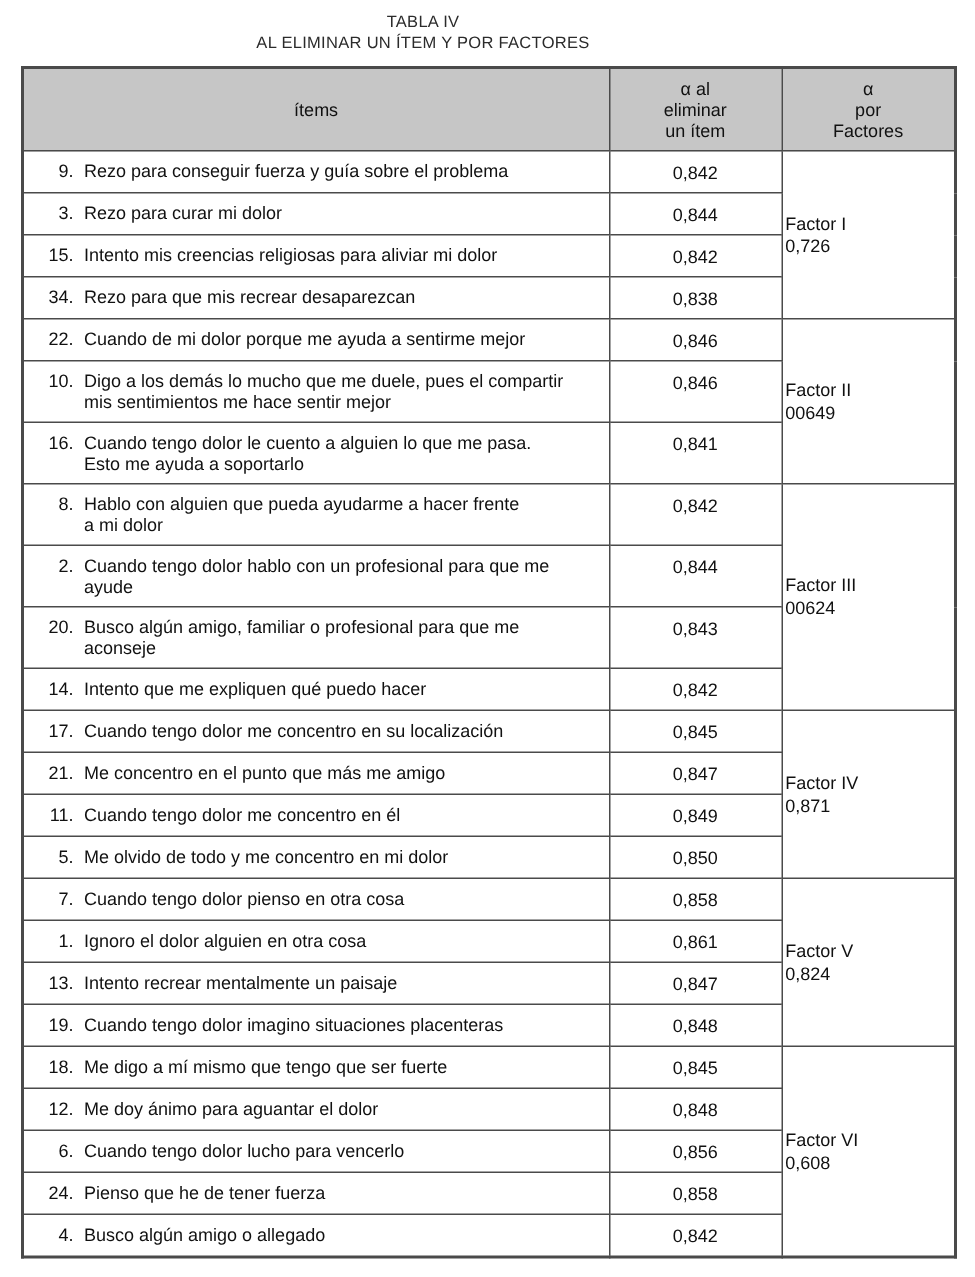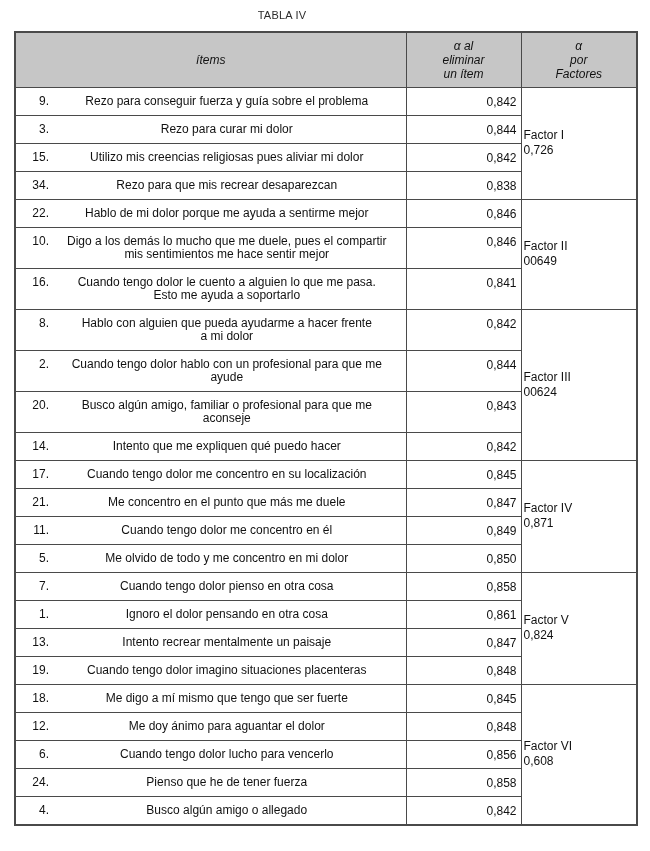--- a/index.html
+++ b/index.html
@@ -31,21 +31,20 @@
     border: 2px solid var(--border);
   }
   col.c1 { width: 391px; }
   col.c2 { width: 115px; }
   col.c3 { width: 116px; }
 
   th {
     background: var(--header-bg);
     border: 1px solid var(--border);
     font-weight: normal;
-    font-style: italic;
     font-size: 12px;
     line-height: 14px;
     white-space: pre-line;
     text-align: center;
     vertical-align: middle;
     padding: 6px 4px;
     color: #111;
   }
   td {
     border: 1px solid var(--border);
@@ -54,41 +53,42 @@
     background: #ffffff;
   }
   .cell-item { padding: 7px 8px 6px 6px; vertical-align: top; }
   .item-wrap { display: flex; align-items: flex-start; }
   .item-num {
     width: 27px; min-width: 27px;
     text-align: right;
     margin-right: 7px;
     line-height: 13.5px;
   }
-  .item-text { flex: 1; white-space: pre-line; line-height: 13.5px; text-align: center; }
+  .item-text { flex: 1; white-space: pre-line; line-height: 13.5px; }
 
   .cell-alpha {
-    text-align: right;
+    text-align: center;
     vertical-align: top;
     padding: 7px 4px 6px 4px;
   }
   .cell-factor {
     text-align: left;
     vertical-align: middle;
     line-height: 15px;
     padding: 2px;
   }
 </style>
 </head>
 <body>
 
 <div class="page">
 
   <div class="title-block">
     <div>TABLA IV</div>
+    <div>AL ELIMINAR UN ÍTEM Y POR FACTORES</div>
   </div>
 
   <table class="results-table">
     <colgroup>
       <col class="c1">
         <col class="c2">
         <col class="c3">
     </colgroup>
     <thead>
       <tr>
@@ -121,39 +121,39 @@
               <span class="item-num">3.</span>
               <span class="item-text">Rezo para curar mi dolor</span>
             </div>
           </td>
           <td class="cell-alpha">0,844</td>
         </tr>
         <tr>
           <td class="cell-item">
             <div class="item-wrap">
               <span class="item-num">15.</span>
-              <span class="item-text">Utilizo mis creencias religiosas pues aliviar mi dolor</span>
+              <span class="item-text">Intento mis creencias religiosas para aliviar mi dolor</span>
             </div>
           </td>
           <td class="cell-alpha">0,842</td>
         </tr>
         <tr>
           <td class="cell-item">
             <div class="item-wrap">
               <span class="item-num">34.</span>
               <span class="item-text">Rezo para que mis recrear desaparezcan</span>
             </div>
           </td>
           <td class="cell-alpha">0,838</td>
         </tr>
         <tr>
           <td class="cell-item">
             <div class="item-wrap">
               <span class="item-num">22.</span>
-              <span class="item-text">Hablo de mi dolor porque me ayuda a sentirme mejor</span>
+              <span class="item-text">Cuando de mi dolor porque me ayuda a sentirme mejor</span>
             </div>
           </td>
           <td class="cell-alpha">0,846</td>
           <td class="cell-factor" rowspan="3">
             <div>Factor II</div>
             <div>00649</div>
           </td>
         </tr>
         <tr>
           <td class="cell-item">
@@ -226,21 +226,21 @@
           <td class="cell-alpha">0,845</td>
           <td class="cell-factor" rowspan="4">
             <div>Factor IV</div>
             <div>0,871</div>
           </td>
         </tr>
         <tr>
           <td class="cell-item">
             <div class="item-wrap">
               <span class="item-num">21.</span>
-              <span class="item-text">Me concentro en el punto que más me duele</span>
+              <span class="item-text">Me concentro en el punto que más me amigo</span>
             </div>
           </td>
           <td class="cell-alpha">0,847</td>
         </tr>
         <tr>
           <td class="cell-item">
             <div class="item-wrap">
               <span class="item-num">11.</span>
               <span class="item-text">Cuando tengo dolor me concentro en él</span>
             </div>
@@ -266,21 +266,21 @@
           <td class="cell-alpha">0,858</td>
           <td class="cell-factor" rowspan="4">
             <div>Factor V</div>
             <div>0,824</div>
           </td>
         </tr>
         <tr>
           <td class="cell-item">
             <div class="item-wrap">
               <span class="item-num">1.</span>
-              <span class="item-text">Ignoro el dolor pensando en otra cosa</span>
+              <span class="item-text">Ignoro el dolor alguien en otra cosa</span>
             </div>
           </td>
           <td class="cell-alpha">0,861</td>
         </tr>
         <tr>
           <td class="cell-item">
             <div class="item-wrap">
               <span class="item-num">13.</span>
               <span class="item-text">Intento recrear mentalmente un paisaje</span>
             </div>

